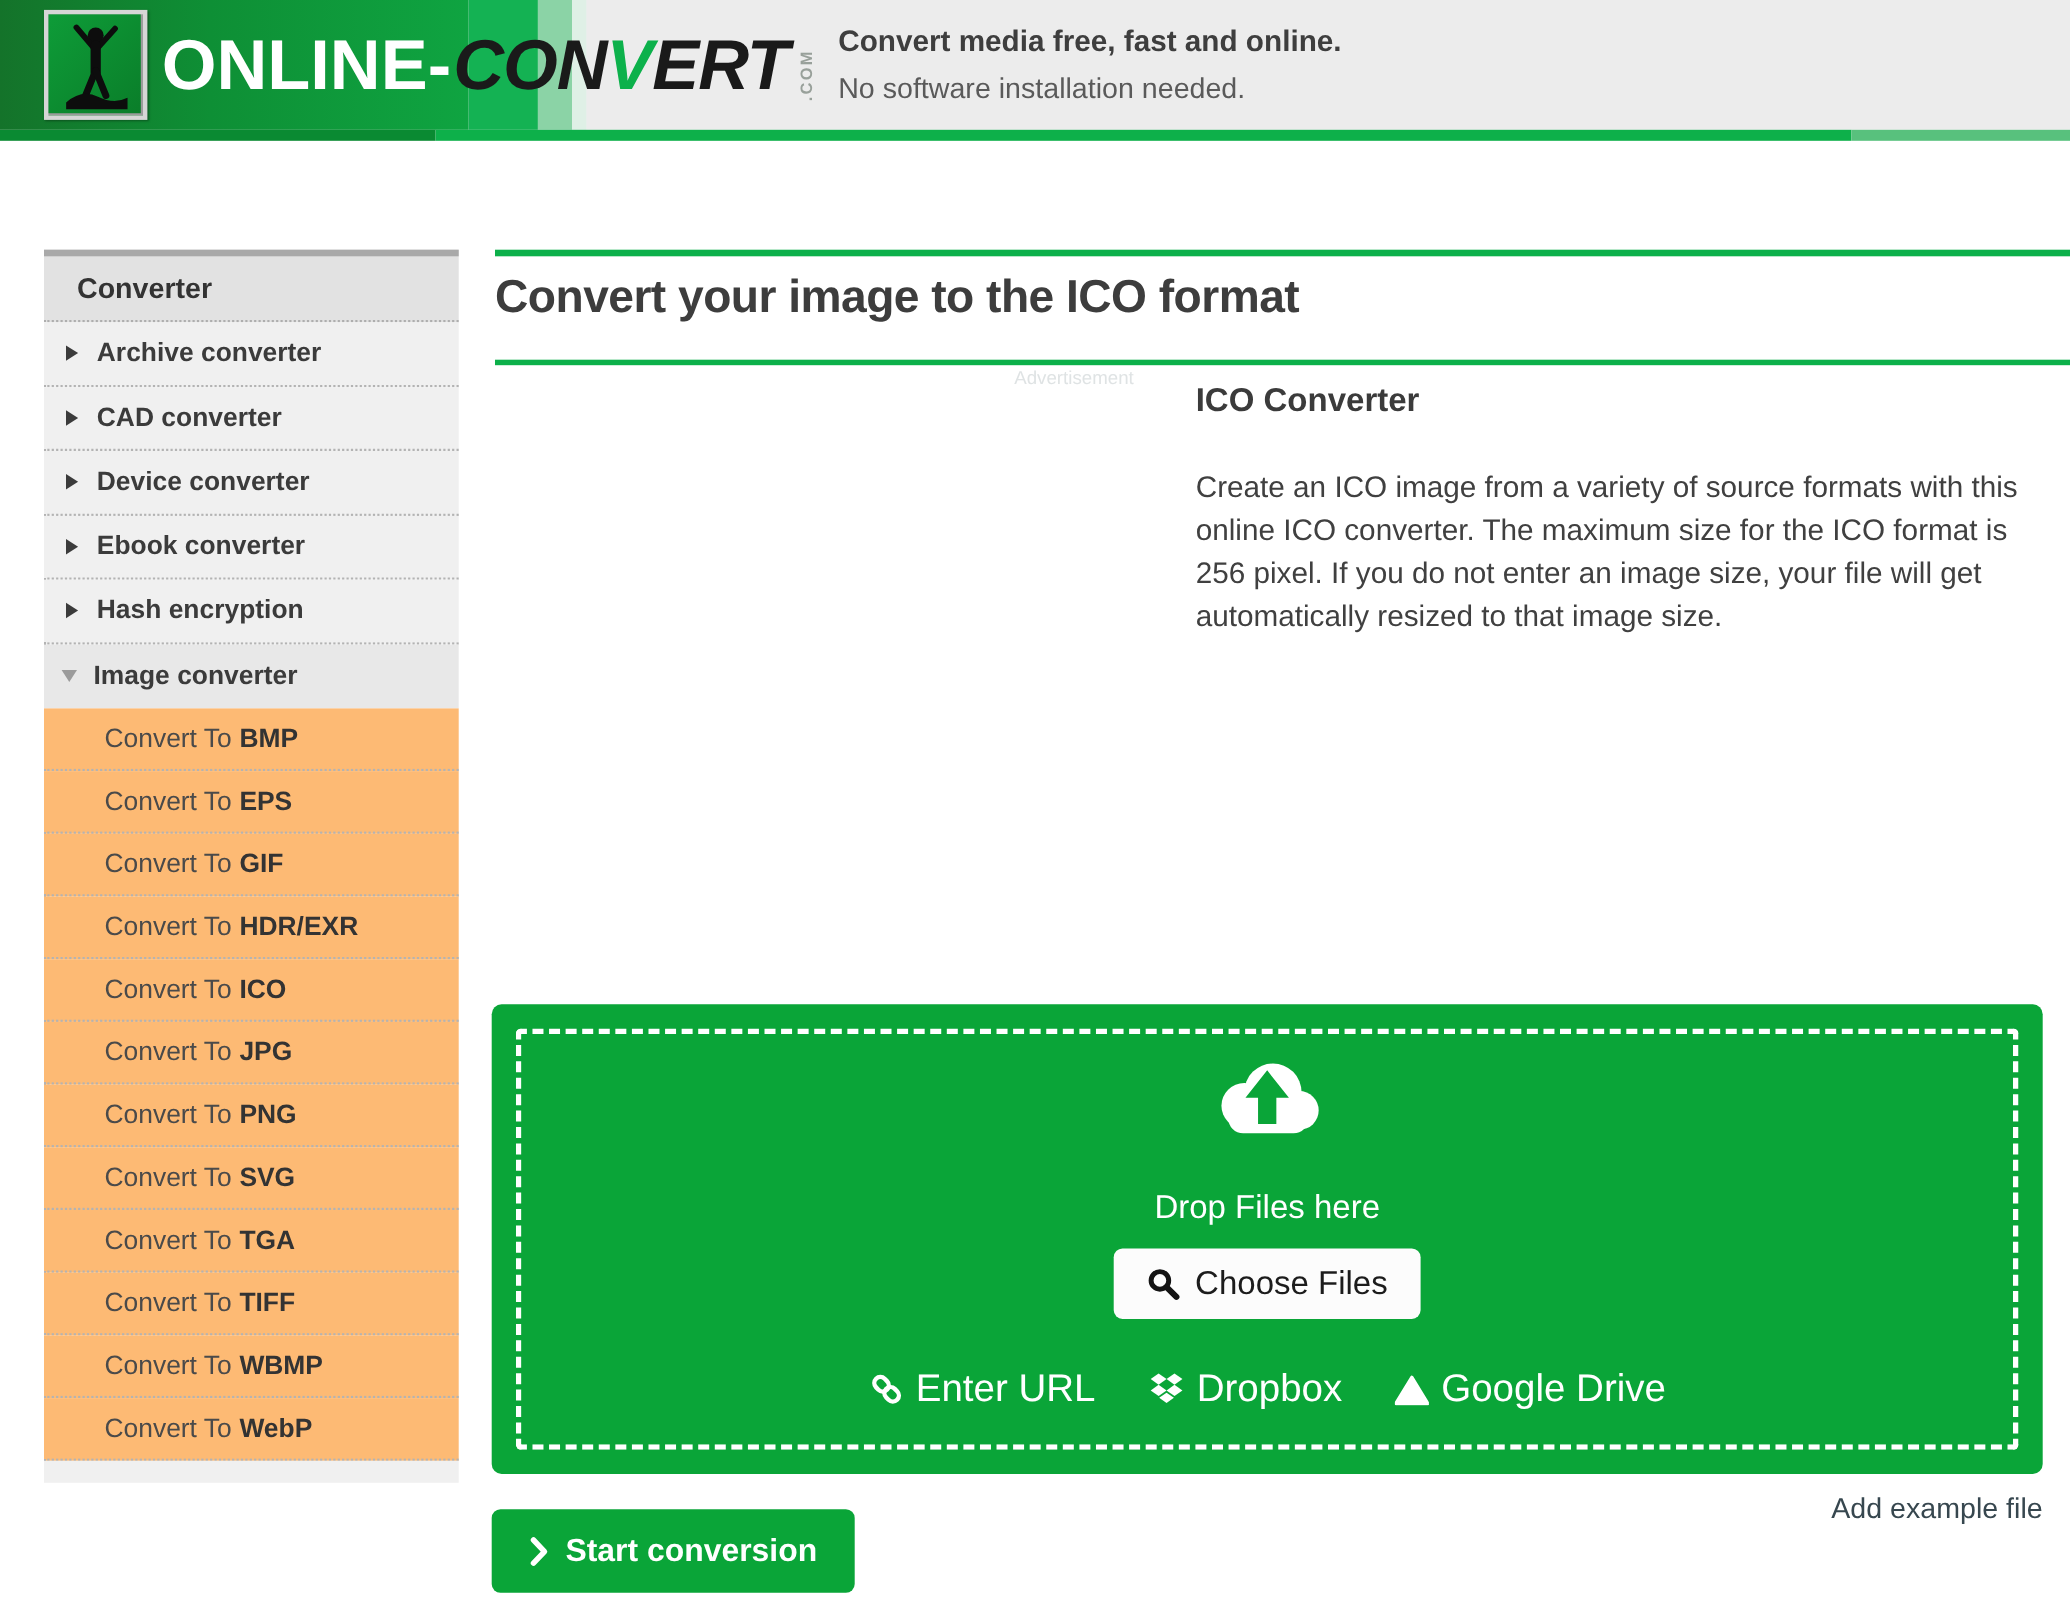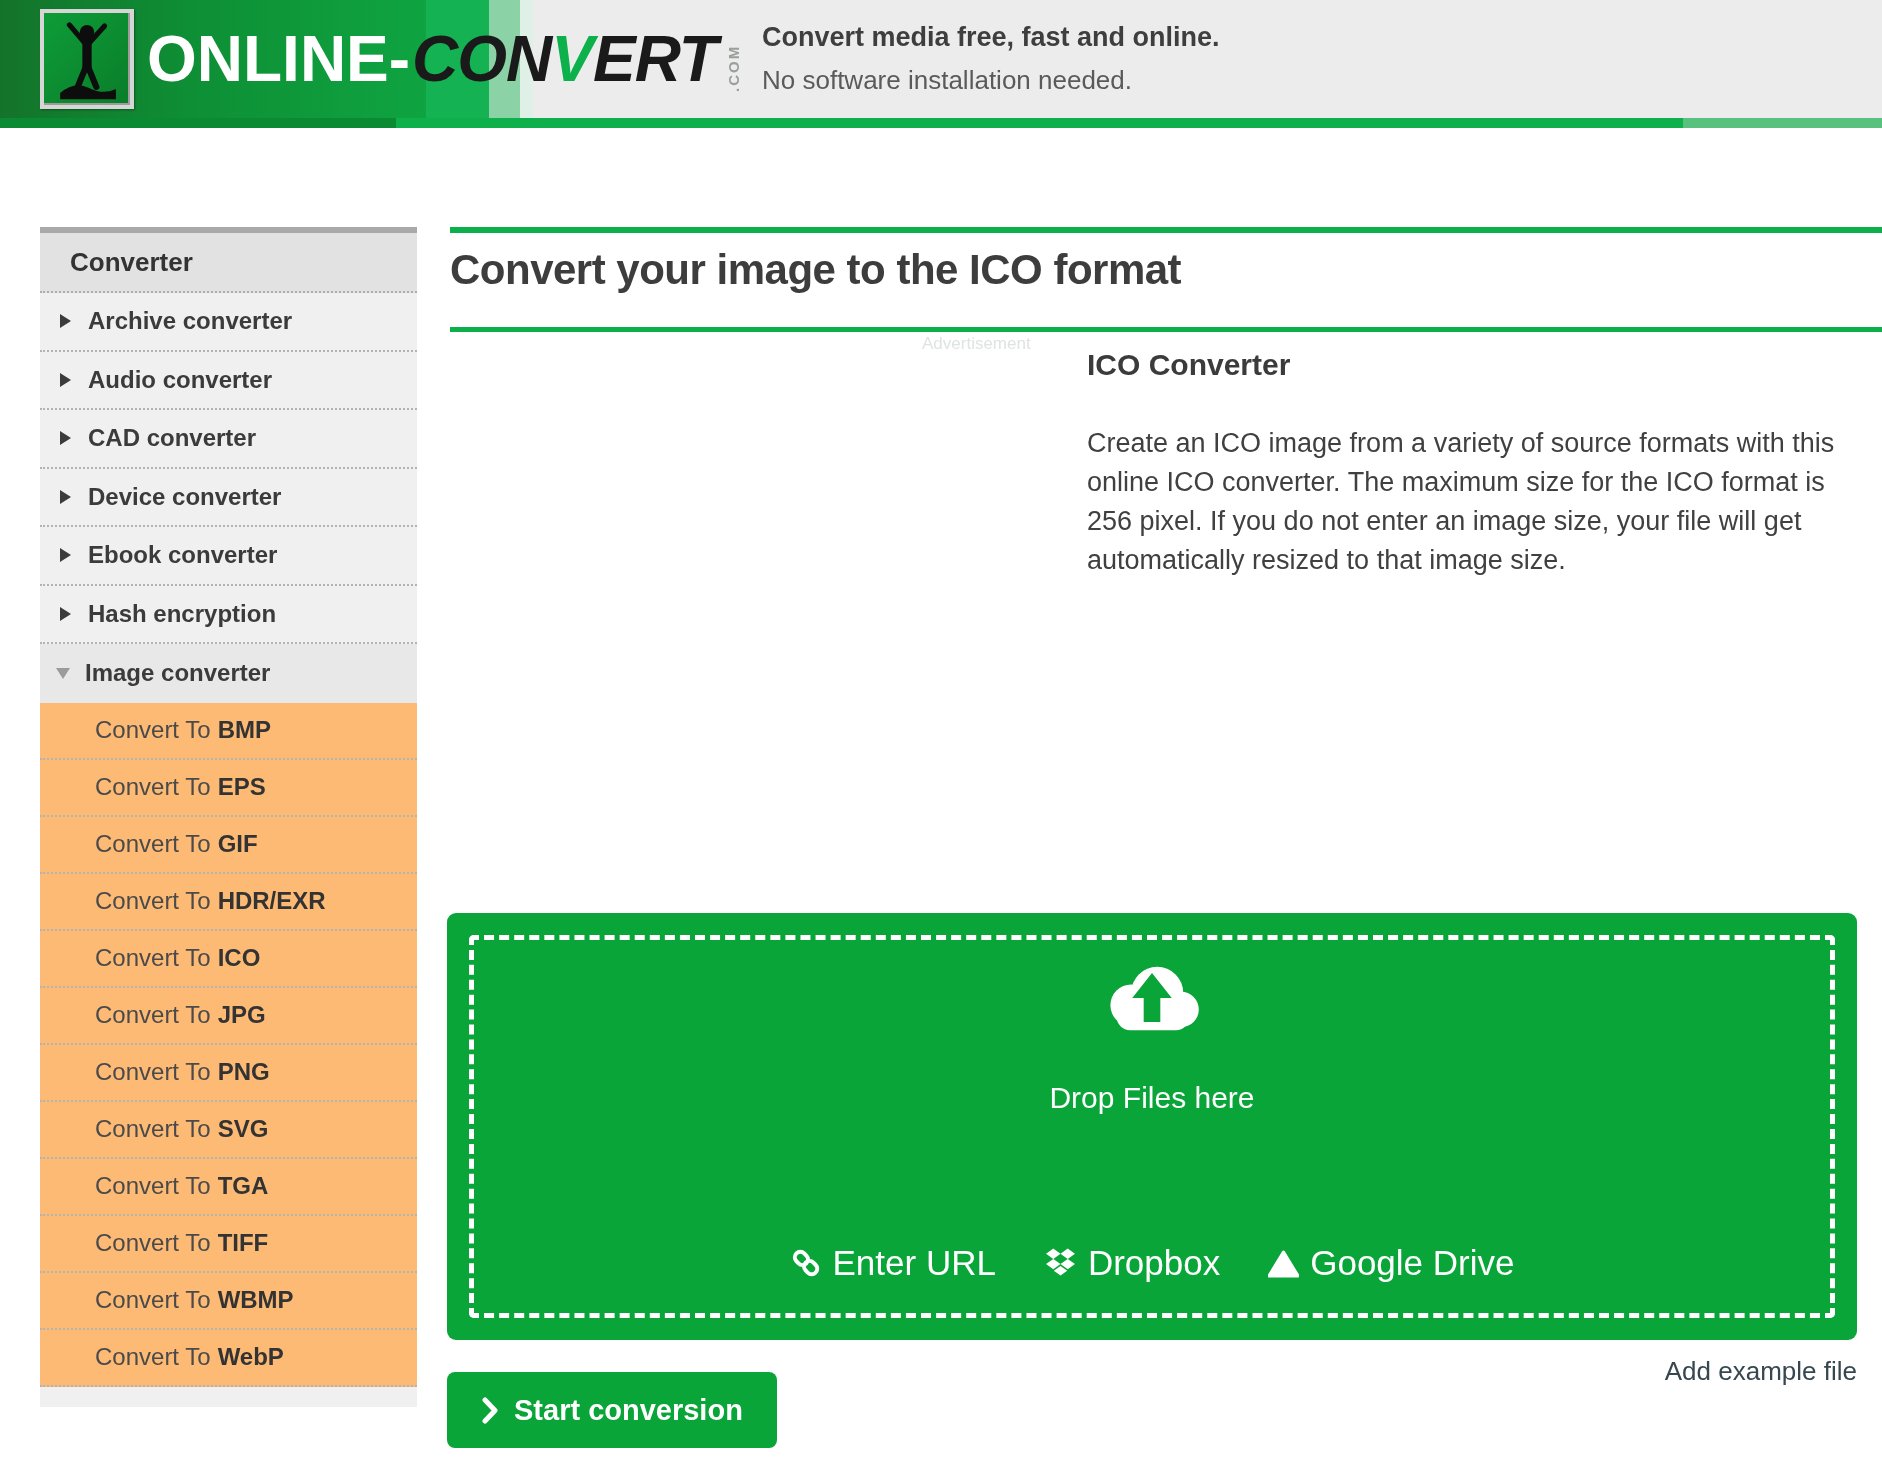--- a/index.html
+++ b/index.html
@@ -131,24 +131,20 @@
 
   <div class="sidebar">
     <div class="side-title">Converter</div>
 
     <div class="side-item">
       <span class="tri tri-r"></span>
       <span class="side-label">Archive converter</span>
     </div>
     <div class="side-item">
       <span class="tri tri-r"></span>
-      <span class="side-label">Audio converter</span>
-    </div>
-    <div class="side-item">
-      <span class="tri tri-r"></span>
       <span class="side-label">CAD converter</span>
     </div>
     <div class="side-item">
       <span class="tri tri-r"></span>
       <span class="side-label">Device converter</span>
     </div>
     <div class="side-item">
       <span class="tri tri-r"></span>
       <span class="side-label">Ebook converter</span>
     </div>
@@ -227,20 +223,27 @@
     <svg class="dz-cloud" width="104" height="78" viewBox="0 0 100 74">
       <circle cx="30" cy="44" r="20" fill="#ffffff"></circle>
       <circle cx="55" cy="32" r="25" fill="#ffffff"></circle>
       <circle cx="78" cy="48" r="17" fill="#ffffff"></circle>
       <rect x="16" y="42" width="70" height="26" rx="13" fill="#ffffff"></rect>
       <polygon points="50,13 69,37 58,37 58,60 42,60 42,37 31,37" fill="#0aa538"></polygon>
     </svg>
 
     <div class="dz-label">Drop Files here</div>
 
+    <button class="dz-choose">
+      <svg width="31" height="31" viewBox="0 0 31 31">
+        <circle cx="12" cy="12" r="8" fill="none" stroke="#141414" stroke-width="4.5"></circle>
+        <line x1="18.5" y1="18.5" x2="27" y2="27" stroke="#141414" stroke-width="5.5" stroke-linecap="round"></line>
+      </svg>
+      <span>Choose Files</span>
+    </button>
 
     <div class="dz-links">
       <a class="dz-link">
         <svg width="32" height="32" viewBox="0 0 32 32">
           <g stroke="#ffffff" stroke-width="4" fill="none" transform="rotate(45 16 16)">
             <rect x="2.5" y="10.5" width="14" height="11" rx="5.5"></rect>
             <rect x="15.5" y="10.5" width="14" height="11" rx="5.5"></rect>
           </g>
         </svg>
         <span>Enter URL</span>

